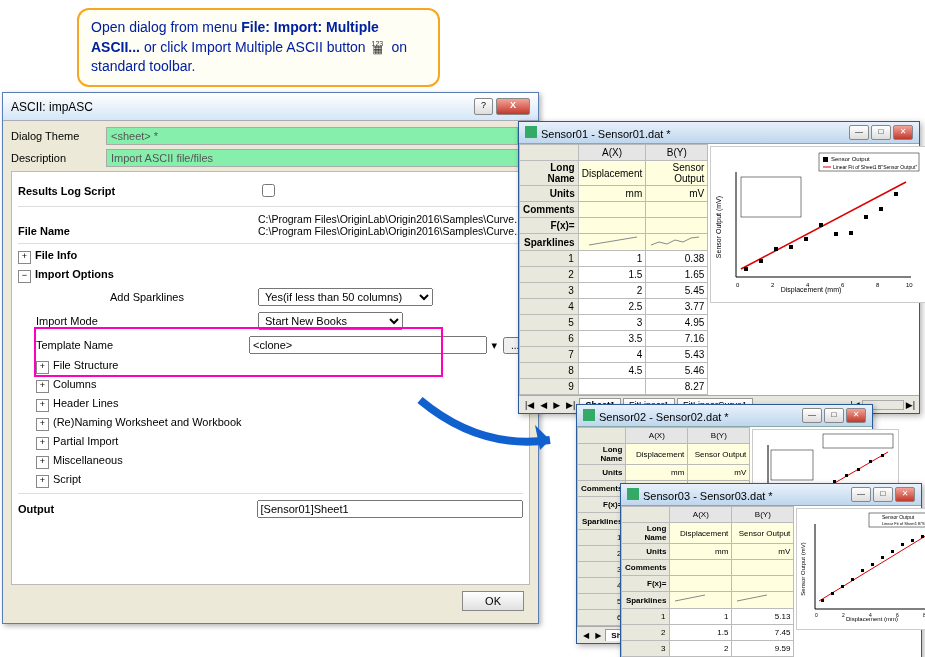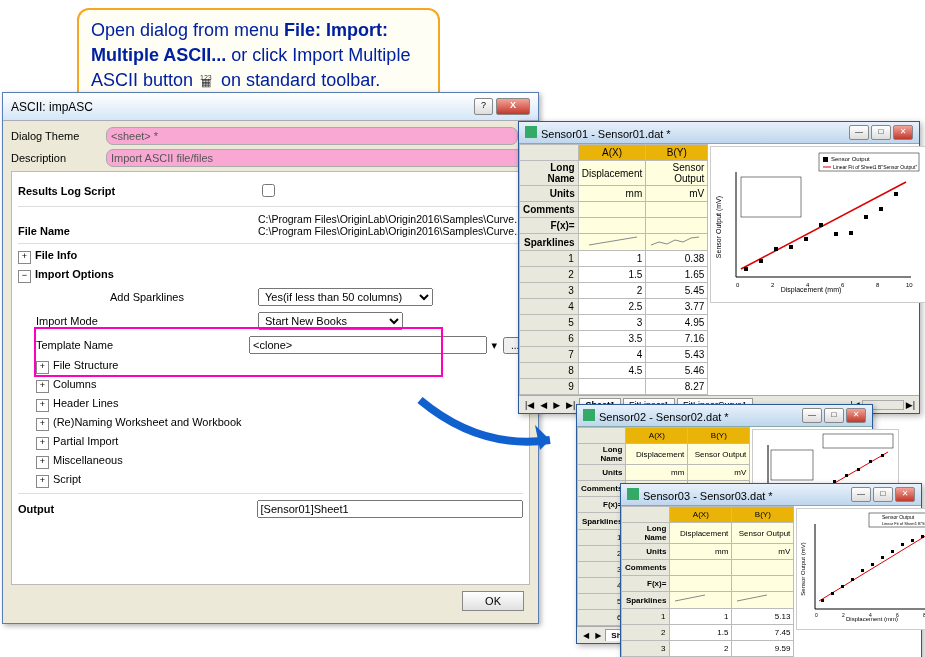--- a/index.html
+++ b/index.html
@@ -1,50 +1,50 @@
 <!DOCTYPE html>
 <html><head>
 <meta charset="utf-8">
 <style>
 body { margin: 0; font-family: Tahoma, Arial, sans-serif; font-size: 11px; background: #fff; width: 925px; height: 657px; position: relative; color: #000; }
-.callout { position: absolute; top: 8px; left: 77px; width: 335px; background: #fffef5; border: 2px solid #f5a623; border-radius: 12px; padding: 8px 12px; font-size: 18px; color: #0020a0; line-height: 1.4; }
+.callout { position: absolute; top: 8px; left: 77px; width: 335px; background: #fffef5; border: 2px solid #f5a623; border-radius: 12px; padding: 8px 12px; font-size: 14px; color: #0020a0; line-height: 1.4; }
 .callout b { font-weight: bold; }
 .callout .import-icon { display: inline-block; width: 18px; height: 14px; vertical-align: middle; position: relative; }
 .callout .import-icon::before { content: '123'; font-size: 7px; position: absolute; top: -2px; left: 2px; color: #333; }
 .callout .import-icon::after { content: '▦'; font-size: 11px; position: absolute; bottom: -2px; left: 3px; color: #333; }
 .dialog { position: absolute; top: 92px; left: 2px; width: 535px; background: #ece9d8; border: 1px solid #5a7db5; box-shadow: 2px 2px 5px rgba(0,0,0,0.3); }
 .dlg-title { background: linear-gradient(#fff, #d4e6f7); border-bottom: 1px solid #aab; padding: 5px 8px; font-size: 12px; display: flex; align-items: center; justify-content: space-between; }
 .dlg-title .btns { display: flex; gap: 3px; }
 .q-btn, .x-btn { width: 17px; height: 15px; border: 1px solid #888; background: linear-gradient(#fff, #ddd); font-size: 9px; text-align: center; line-height: 13px; border-radius: 2px; cursor: pointer; }
 .x-btn { background: linear-gradient(#f4a397, #c0392b); color: #fff; font-weight: bold; width: 32px; }
 .dlg-body { padding: 6px 8px; }
 .form-row { display: flex; align-items: center; margin-bottom: 4px; font-size: 11px; }
 .form-row label { width: 95px; }
 .form-row .inp { flex: 1; border: 1px solid #aaa; background: #fff; padding: 2px 4px; font-size: 11px; }
-.form-row .inp.disabled { background: #f9a8d4; color: #555; border-radius: 7px; }
+.form-row .inp.disabled { background: #86efac; color: #555; }
 .section { border: 1px solid #bbb; background: #fff; padding: 6px; margin-top: 4px; height: 400px; position: relative; }
 .sec-row { display: flex; align-items: center; padding: 3px 0; font-size: 11px; }
 .sec-row .lbl { width: 240px; }
 .sec-row .val { flex: 1; }
 .sec-row input[type=text], .sec-row select { width: 160px; font-size: 11px; padding: 1px 2px; }
 .tree-item { font-size: 11px; padding: 2px 0; }
 .tree-expand { display: inline-block; width: 11px; height: 11px; border: 1px solid #888; text-align: center; line-height: 9px; font-size: 9px; margin-right: 4px; cursor: pointer; }
 .indent1 { padding-left: 18px; }
 .highlight-box { border: 2px solid #ff00c0; position: absolute; }
 .ok-btn { float: right; padding: 3px 22px; margin: 6px; border: 1px solid #888; background: linear-gradient(#fff, #e0e0e0); font-size: 11px; cursor: pointer; }
 .wb { position: absolute; background: #fff; border: 1px solid #2a5a9a; box-shadow: 2px 2px 6px rgba(0,0,0,0.3); }
 .wb-title { background: linear-gradient(#e8f1fb, #bfd6ed); padding: 3px 6px; font-size: 11px; display: flex; align-items: center; justify-content: space-between; border-bottom: 1px solid #8aa; }
 .wb-title .wico { display: inline-block; width: 12px; height: 12px; background: #3a6; margin-right: 4px; }
 .wb-btns { display: flex; gap: 2px; }
 .wb-btn { width: 18px; height: 13px; border: 1px solid #888; background: linear-gradient(#fff, #ddd); font-size: 8px; text-align: center; line-height: 11px; border-radius: 2px; cursor: pointer; }
 .wb-btn.close { background: linear-gradient(#f4a397, #c0392b); color: #fff; }
 .wb-body { display: flex; background: #fff; }
 .grid { border-collapse: collapse; font-size: 10px; }
 .grid th, .grid td { border: 1px solid #bbb; padding: 1px 3px; text-align: right; height: 13px; }
-.grid th { background: #eab308; font-weight: normal; text-align: center; }
+.grid th { background: #e5e5e5; font-weight: normal; text-align: center; }
 .grid .hdr { background: #e8e8dc; font-weight: bold; text-align: right; }
 .grid .lcol { background: #e8e8dc; text-align: right; padding: 1px 4px; }
 .grid .yellow { background: #ffffe0; }
 .spark { display: inline-block; width: 55px; height: 12px; }
 .chart { background: #fff; border: 1px solid #ccc; margin: 2px; position: relative; }
 .wb-tabs { background: #e8e8e0; border-top: 1px solid #aaa; padding: 2px 4px; display: flex; align-items: center; font-size: 9px; gap: 2px; }
 .wb-tabs .tab { background: #fff; border: 1px solid #999; border-bottom: none; padding: 1px 5px; cursor: pointer; }
 .wb-tabs .nav { cursor: pointer; padding: 0 2px; }
 .clone-label { position: absolute; top: 365px; left: 737px; color: #0020c0; font-size: 14px; font-weight: bold; }
 .arrow-curve { position: absolute; top: 390px; left: 410px; width: 160px; height: 80px; }

